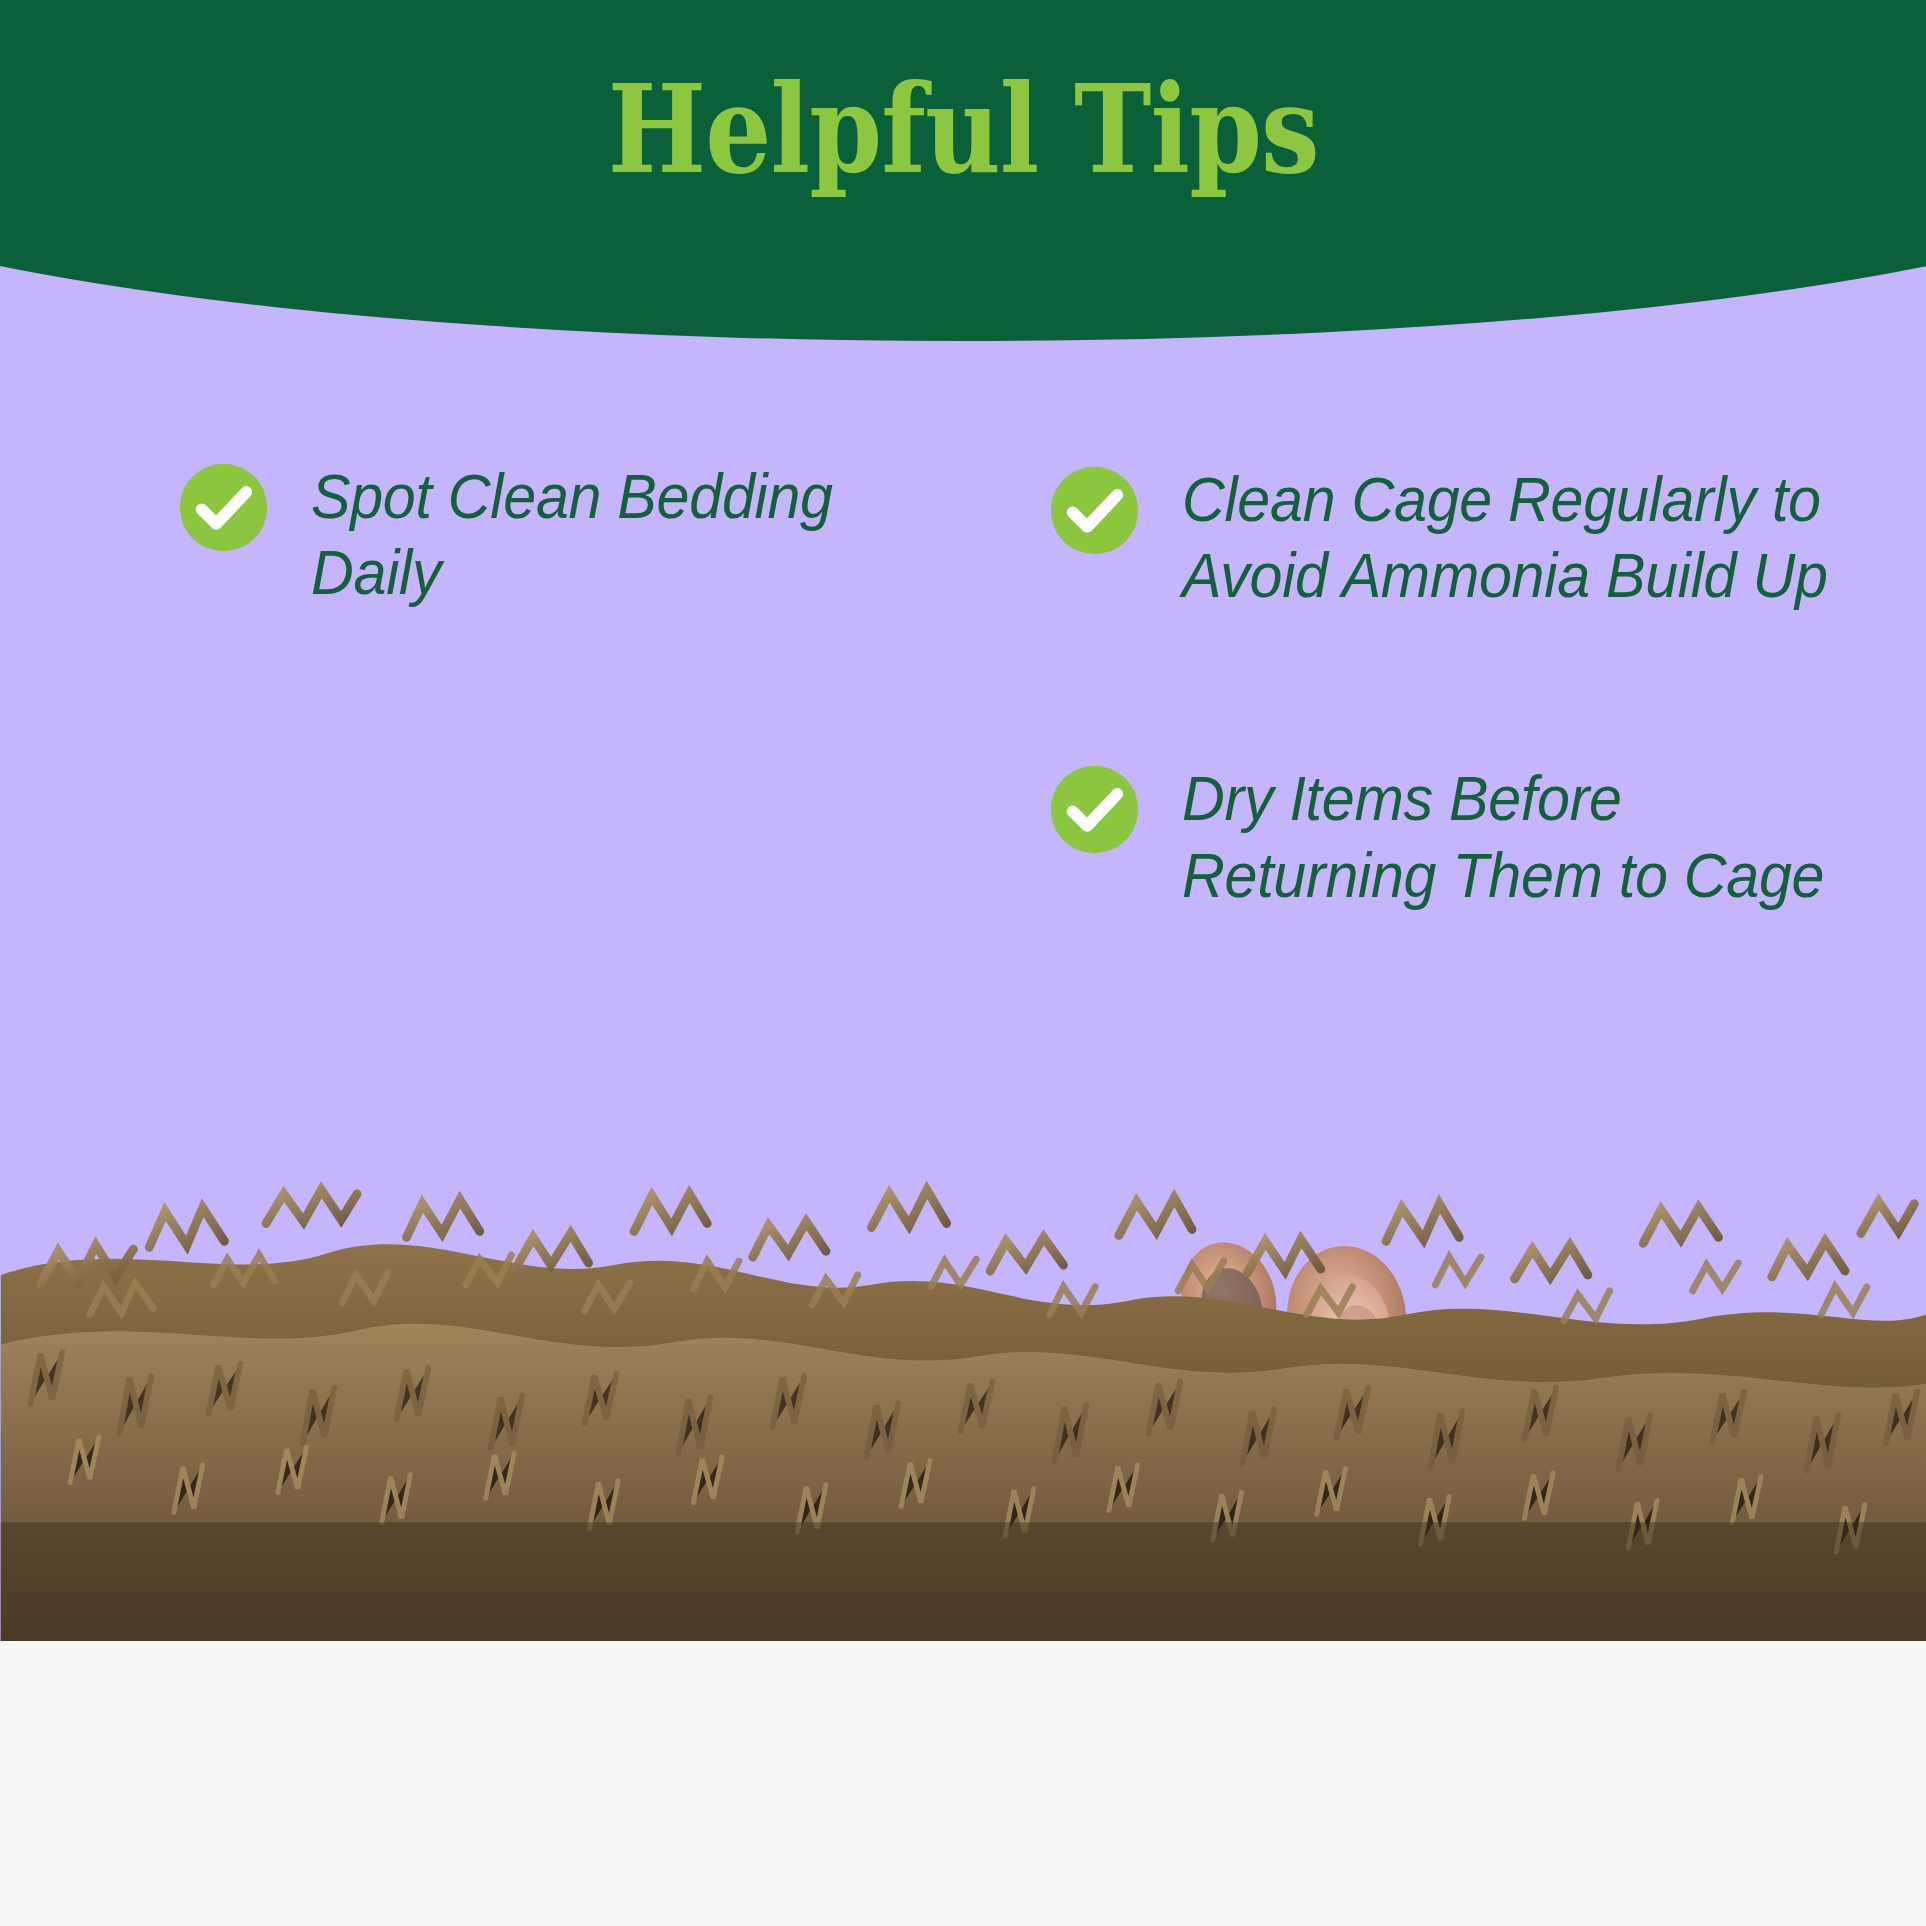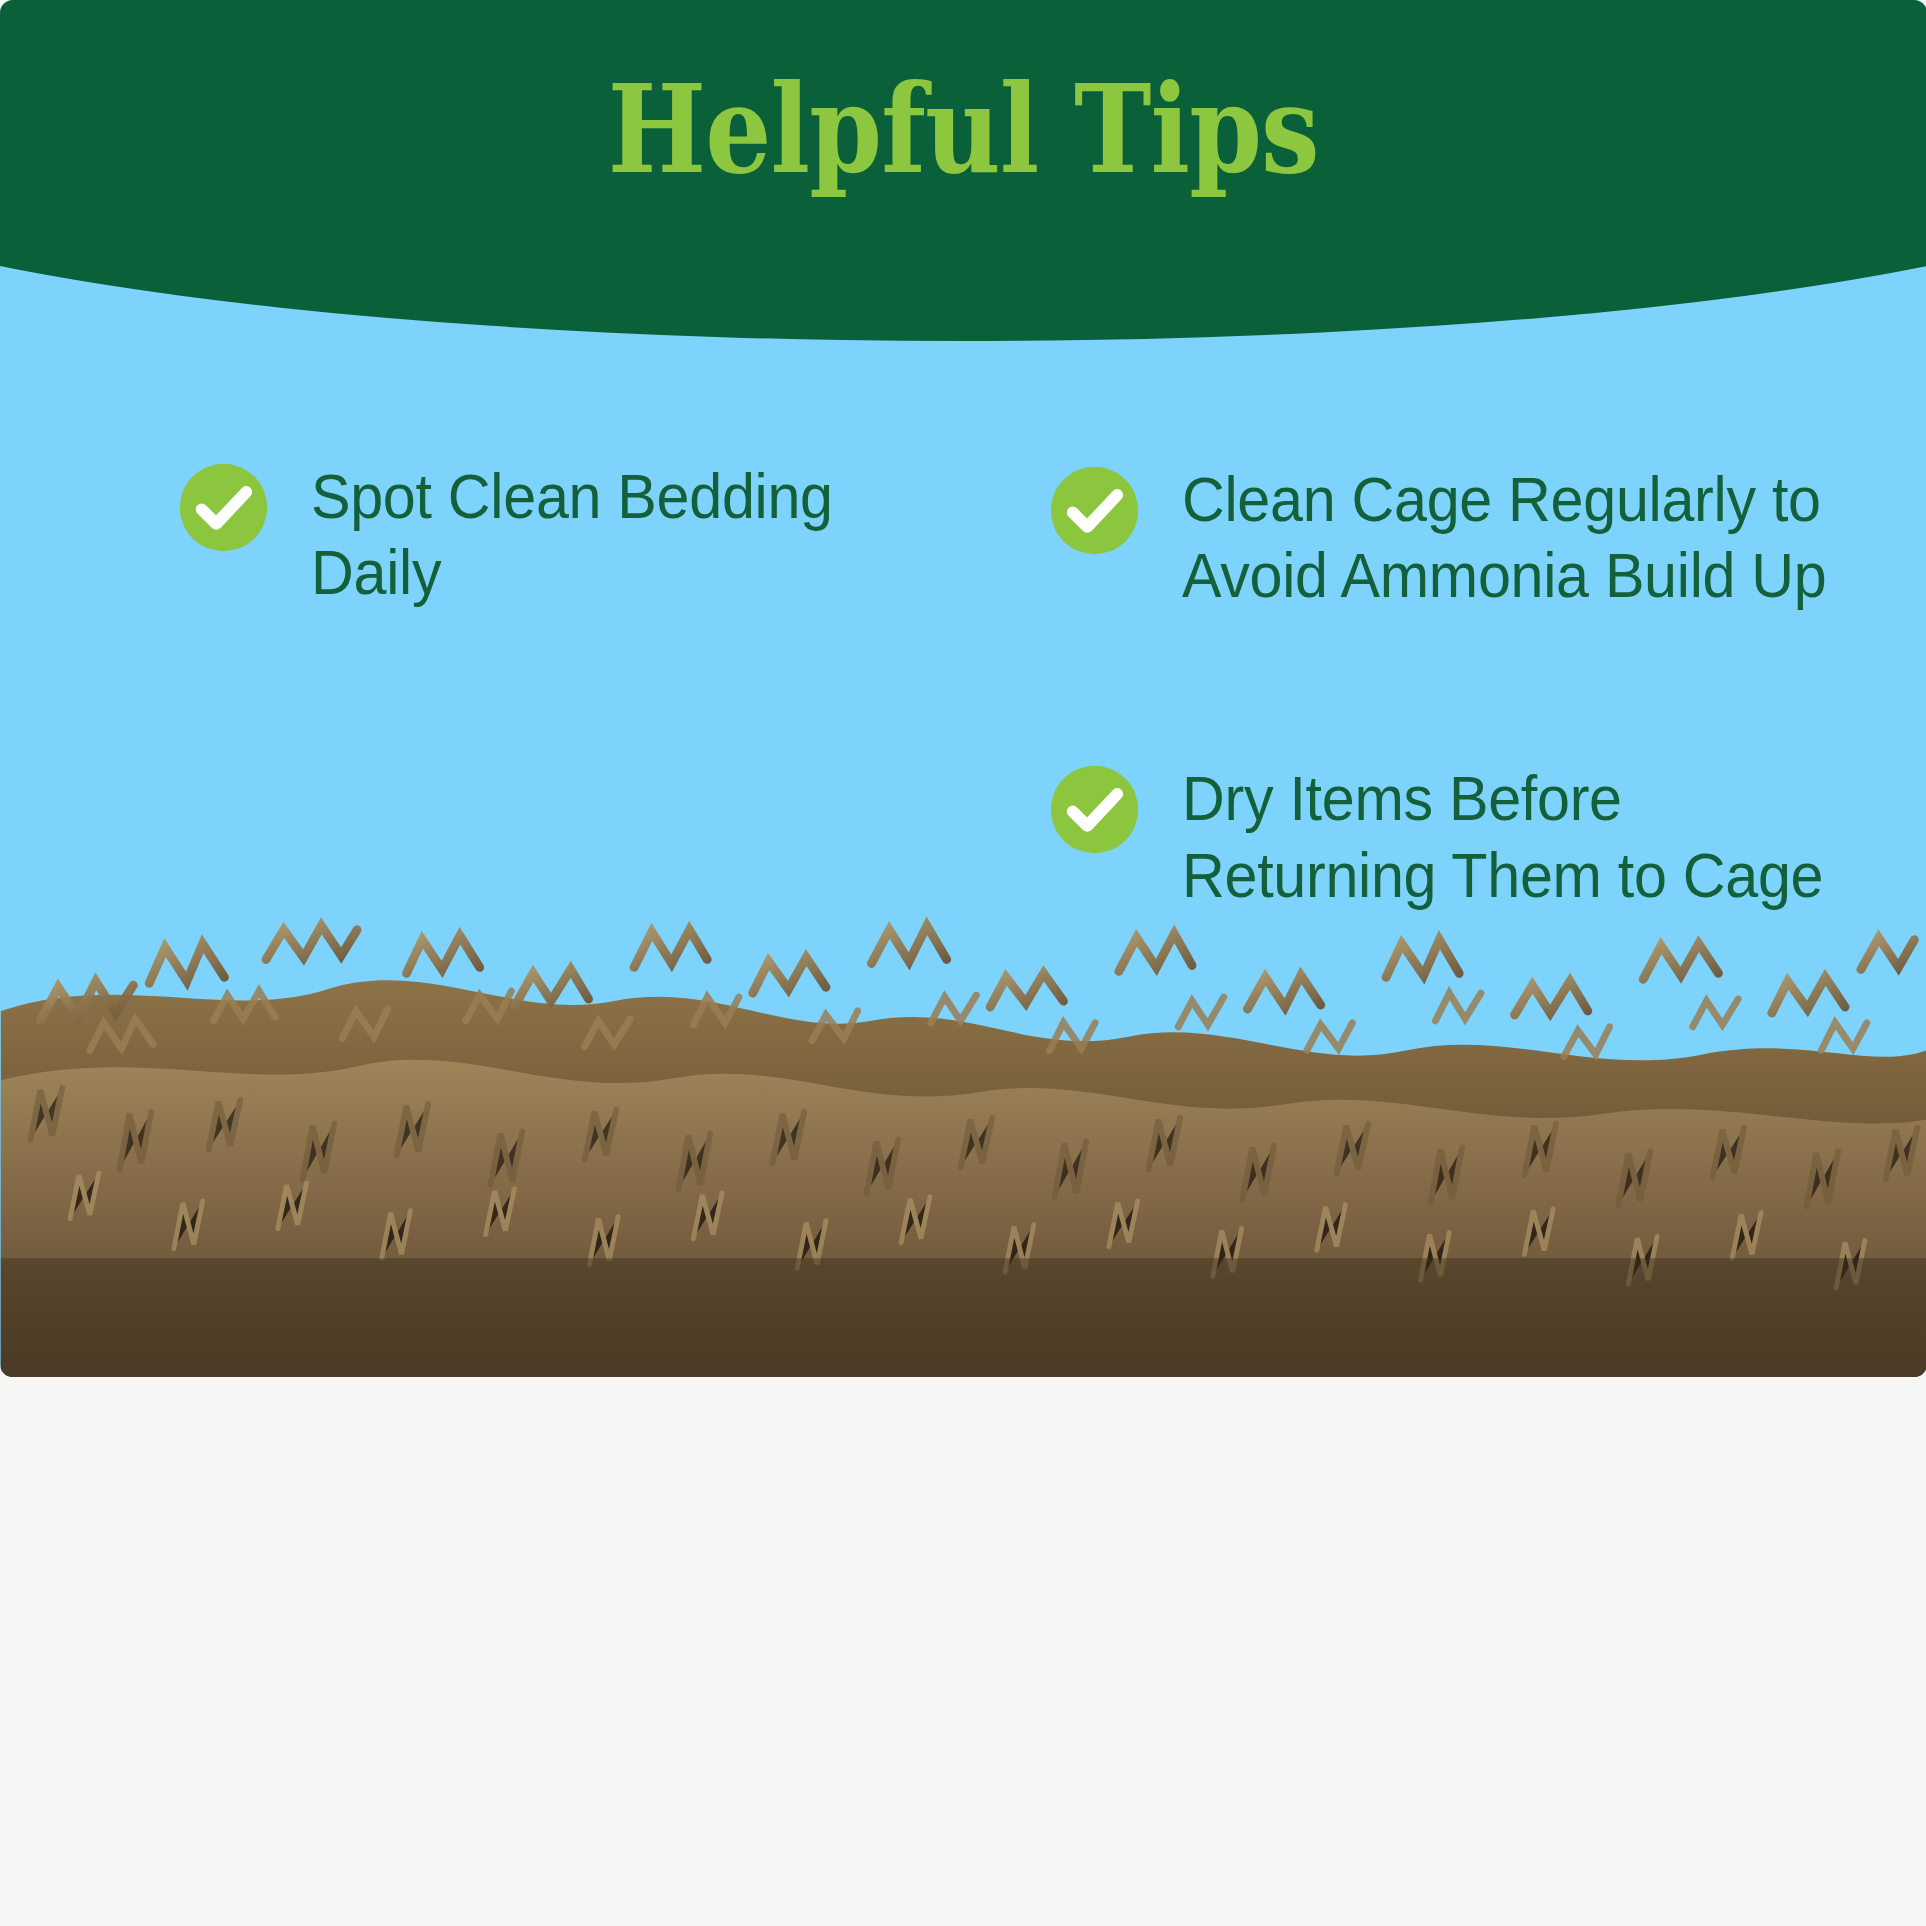--- a/index.html
+++ b/index.html
@@ -4,24 +4,23 @@
 <style>
   html,body{margin:0;padding:0;}
   body{
     width:1927px;height:1927px;
     background:#F6F7F5;
     font-family:"Liberation Sans", sans-serif;
     overflow:hidden;
   }
   .canvas{
     position:relative;
-    width:1927px;height:1377px;
-    background:#7dd3fc;
+    width:1927px;height:1641px;
+    background:#c4b5fd;
     overflow:hidden;
-    border-radius:13px;
   }
 
   
   .banner{
     position:absolute;
     left:-14%; top:-426px;
     width:128%; height:767px;
     background:#0A6038;
     border-radius:0 0 50% 50% / 0 0 26% 26%;
     overflow:hidden;
@@ -55,20 +54,21 @@
   .col{display:flex;flex-direction:column;}
   .col-left > .tip:nth-child(1){margin-top:22px;}
   .col-right > .tip:nth-child(1){margin-top:25px;}
   .col-left > .tip{margin-bottom:147px;}
   .col-right > .tip{margin-bottom:147px;}
 
   .tip{
     display:flex;
     align-items:flex-start;
     gap:42px;
+    font-style:italic;
   }
   .check-icon{
     flex:0 0 auto;
     width:91px;height:91px;
     margin-top:4px;
     display:block;
   }
   .tip-text{
     font-family:"Liberation Sans", sans-serif;
     font-weight:normal;

